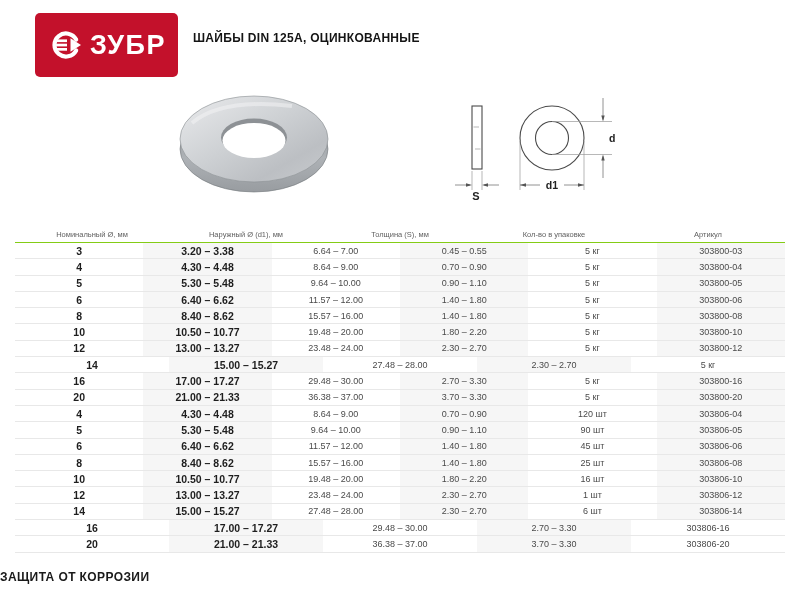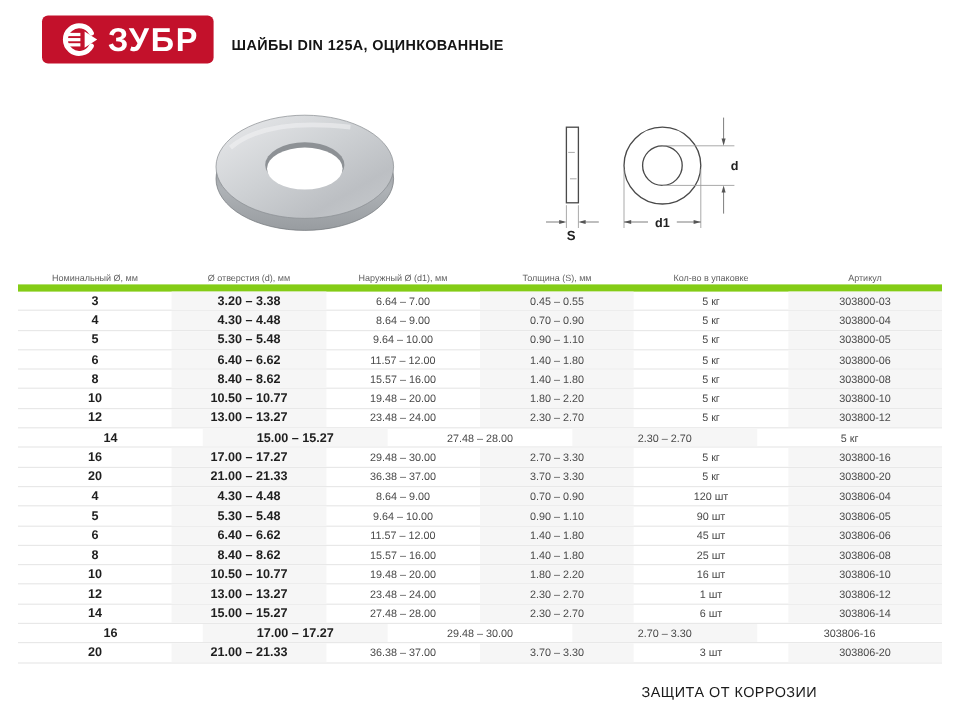--- a/index.html
+++ b/index.html
@@ -8,21 +8,21 @@
     font-family: "Liberation Sans", sans-serif;
     background: #ffffff;
     position: relative;
     overflow: hidden;
   }
   .page { position: absolute; inset: 0; background: #fff; }
 
   
   .logo {
     position: absolute; left: 35px; top: 13px;
-    width: 143px; height: 40px;
+    width: 143px; height: 64px;
     background: #c3112b; border-radius: 5px;
     display: flex; align-items: center; justify-content: center; gap: 7px;
   }
   .brand {
     color: #fff; font-weight: bold; font-size: 27px;
     letter-spacing: 1.5px; line-height: 1;
     transform: scaleY(1.02);
   }
   .title {
     position: absolute; left: 193px; top: 31px;
@@ -32,39 +32,39 @@
   }
 
   
   .washer-photo { position: absolute; left: 172px; top: 78px; }
   .tech-drawing { position: absolute; left: 440px; top: 83px; }
 
   
   .spec-table { position: absolute; left: 15px; top: 226px; width: 770px; }
   .thead {
     display: flex; height: 17px;
-    border-bottom: 6px solid #84cc16; align-items: stretch;
+    border-bottom: 1px solid #84cc16; align-items: stretch;
   }
   .trow {
     display: flex; height: 16.3px;
     border-bottom: 1px solid #e8e8e8; align-items: stretch;
   }
   .cell {
     flex: 1; height: 100%;
     display: flex; align-items: center; justify-content: center;
     font-size: 9px; color: #4a4a4a; white-space: nowrap;
   }
   .trow .cell:nth-child(even) { background: #f6f6f6; }
   .trow .c0, .trow .c1 { font-weight: bold; font-size: 10.5px; color: #1e1e1e; }
   .thead .cell { font-weight: normal; font-size: 7.5px; color: #5f5f5f; background: none; }
 
   
   .footer-note {
     position: absolute; left: 0; top: 570px; width: 681px;
-    text-align: right; font-size: 12px; font-weight: normal;
+    text-align: left; font-size: 12px; font-weight: bold;
     color: #1a1a1a; letter-spacing: 0.4px;
   }
 </style>
 </head>
 <body>
 
 <div class="page">
 
   <div class="logo">
     <svg width="36" height="38" viewBox="0 0 36 38">
@@ -135,21 +135,20 @@
     <line x1="163" y1="15" x2="163" y2="36.5" stroke="#777" stroke-width="0.8"></line>
     <polygon points="163,38.5 161.3,32.5 164.7,32.5" fill="#555"></polygon>
     <line x1="163" y1="95" x2="163" y2="73.5" stroke="#777" stroke-width="0.8"></line>
     <polygon points="163,71.5 161.3,77.5 164.7,77.5" fill="#555"></polygon>
     <text x="169" y="59" text-anchor="start" font-size="10.5" font-weight="bold" fill="#222">d</text>
   </svg>
 
   <div class="spec-table">
     <div class="thead">
         <div class="cell c0">Номинальный Ø, мм</div>
-        <div class="cell c1">Ø отверстия (d), мм</div>
         <div class="cell c2">Наружный Ø (d1), мм</div>
         <div class="cell c3">Толщина (S), мм</div>
         <div class="cell c4">Кол-во в упаковке</div>
         <div class="cell c5">Артикул</div>
       </div>
     <div class="tbody">
         <div class="trow">
           <div class="cell c0">3</div>
           <div class="cell c1">3.20 – 3.38</div>
           <div class="cell c2">6.64 – 7.00</div>
@@ -289,21 +288,20 @@
           <div class="cell c1">17.00 – 17.27</div>
           <div class="cell c2">29.48 – 30.00</div>
           <div class="cell c3">2.70 – 3.30</div>
           <div class="cell c5">303806-16</div>
         </div>
         <div class="trow">
           <div class="cell c0">20</div>
           <div class="cell c1">21.00 – 21.33</div>
           <div class="cell c2">36.38 – 37.00</div>
           <div class="cell c3">3.70 – 3.30</div>
-          <div class="cell c4">3 шт</div>
           <div class="cell c5">303806-20</div>
         </div>
       </div>
   </div>
 
   <div class="footer-note">ЗАЩИТА ОТ КОРРОЗИИ</div>
 
 </div>
 
 </body></html>

